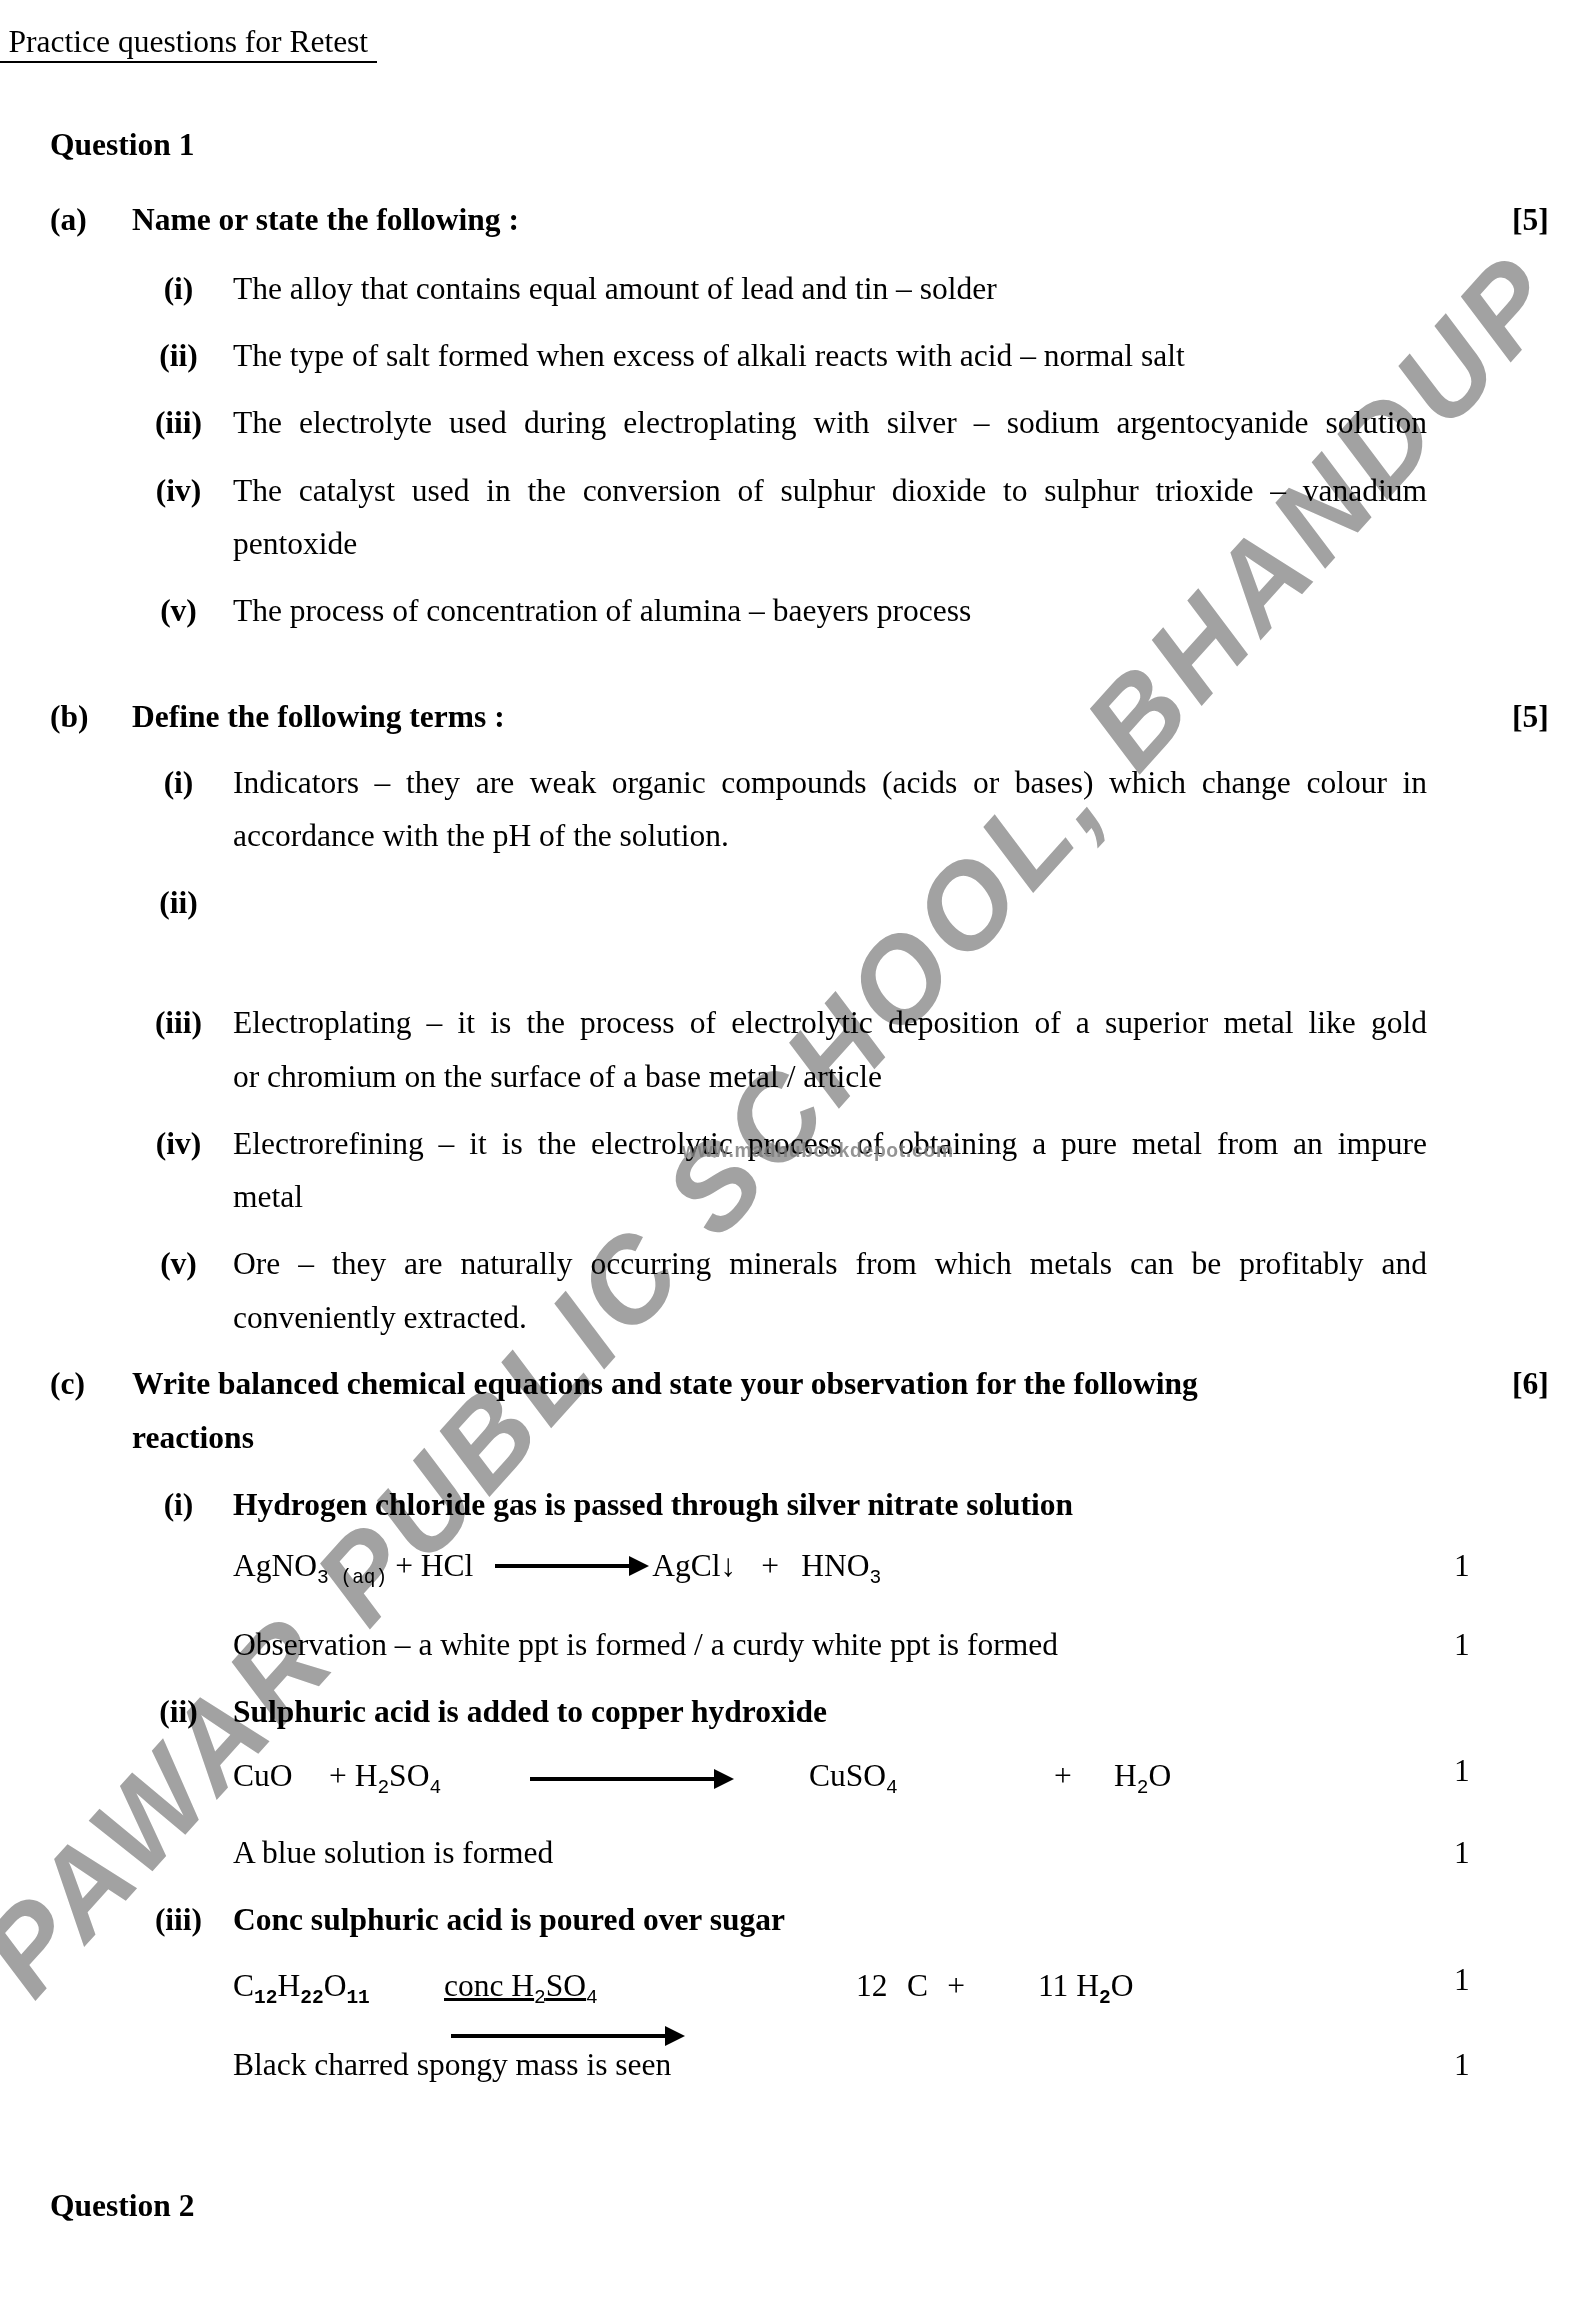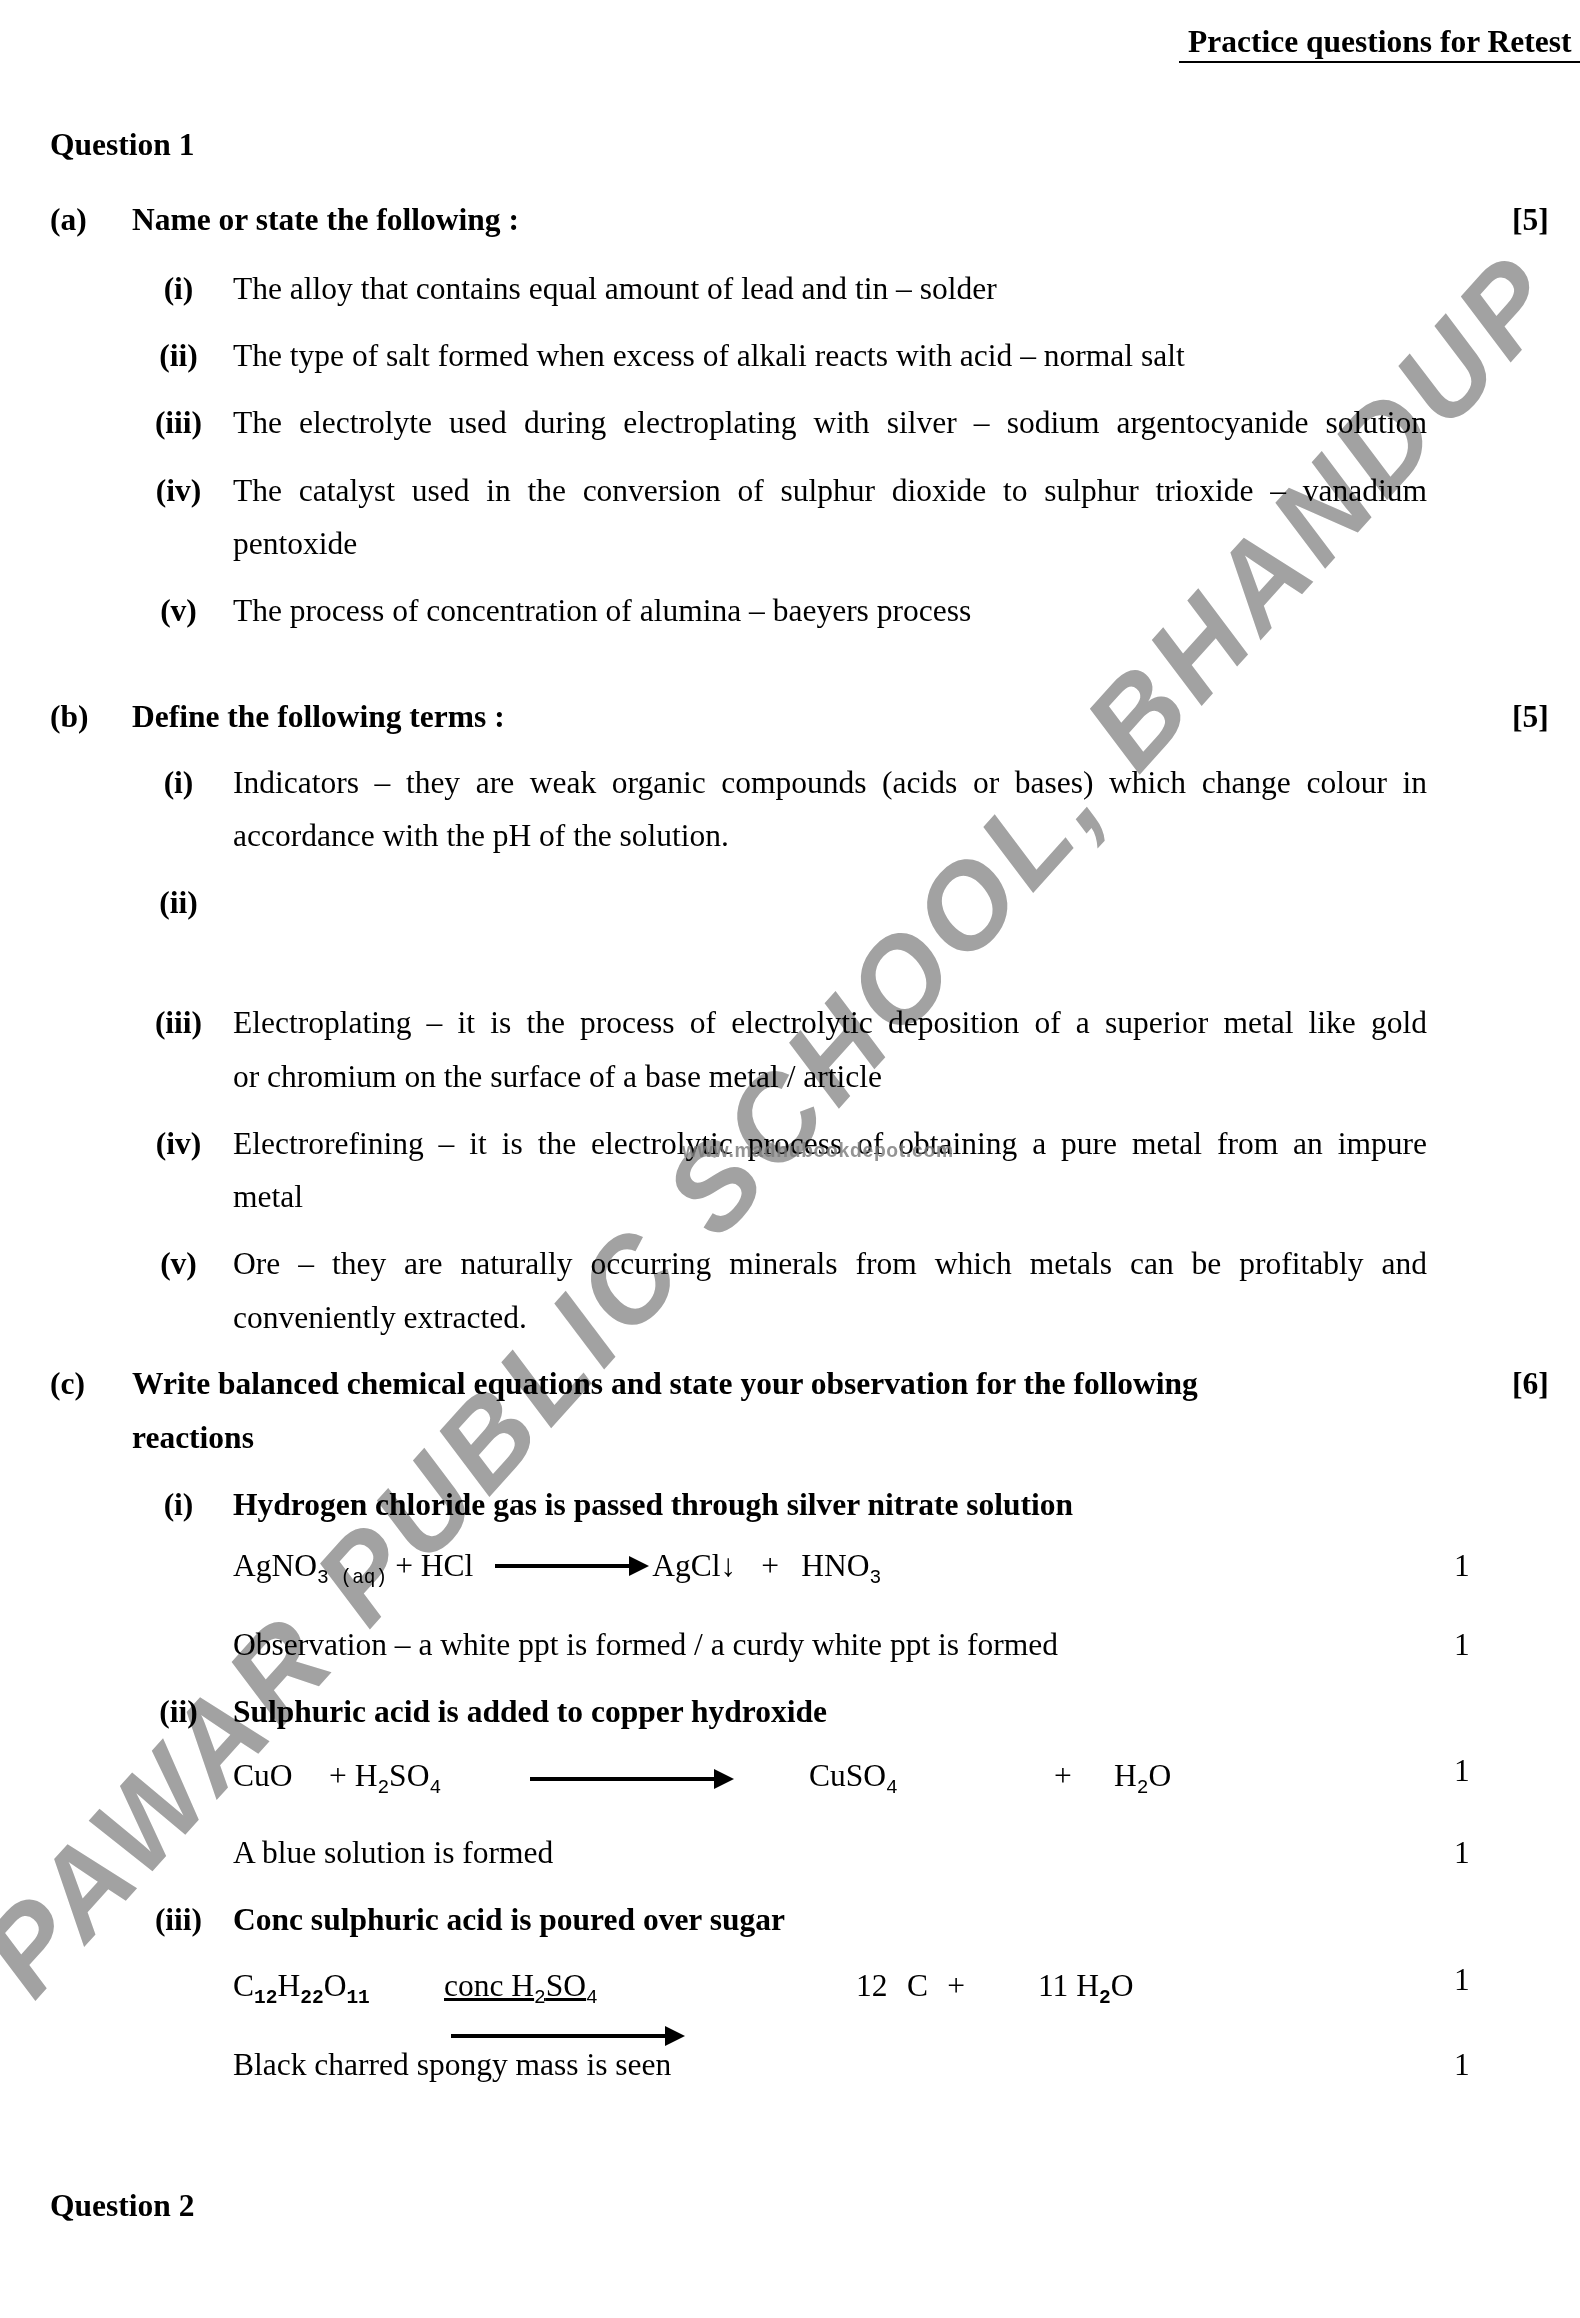--- a/index.html
+++ b/index.html
@@ -15,21 +15,21 @@
   }
   .wm-url {
     position:absolute; left:682px; top:1140px; z-index:2;
     font-family:"Liberation Sans", sans-serif; font-weight:bold;
     font-size:19.3px; letter-spacing:0.7px; color:rgba(125,125,125,0.82); white-space:nowrap;
   }
   .sheet { position:absolute; inset:0; z-index:1; }
   .row { position:absolute; font-size:31.5px; line-height:1.15; white-space:nowrap; }
   .b { font-weight:bold; }
   .title {
-    left:0; right:0; top:23.6px; text-align:right; font-weight:bold;
+    left:0; right:0; top:23.6px; text-align:left; font-weight:normal;
   }
   .title span { border-bottom:2.9px solid #000; padding:0 8.6px 2.9px 8.6px; }
   .lbl { left:50px; font-weight:bold; }
   .sechead { left:132px; font-weight:bold; }
   .num { left:132px; width:93px; text-align:center; font-weight:bold; }
   .txt { left:233px; }
   .just { width:1194px; text-align:justify; text-align-last:justify; white-space:normal; }
   .marks { left:1512px; font-weight:bold; }
   .score { left:1454px; }
   sub { font-size:0.62em; line-height:0;font-family:Liberation Mono, monospace; }

